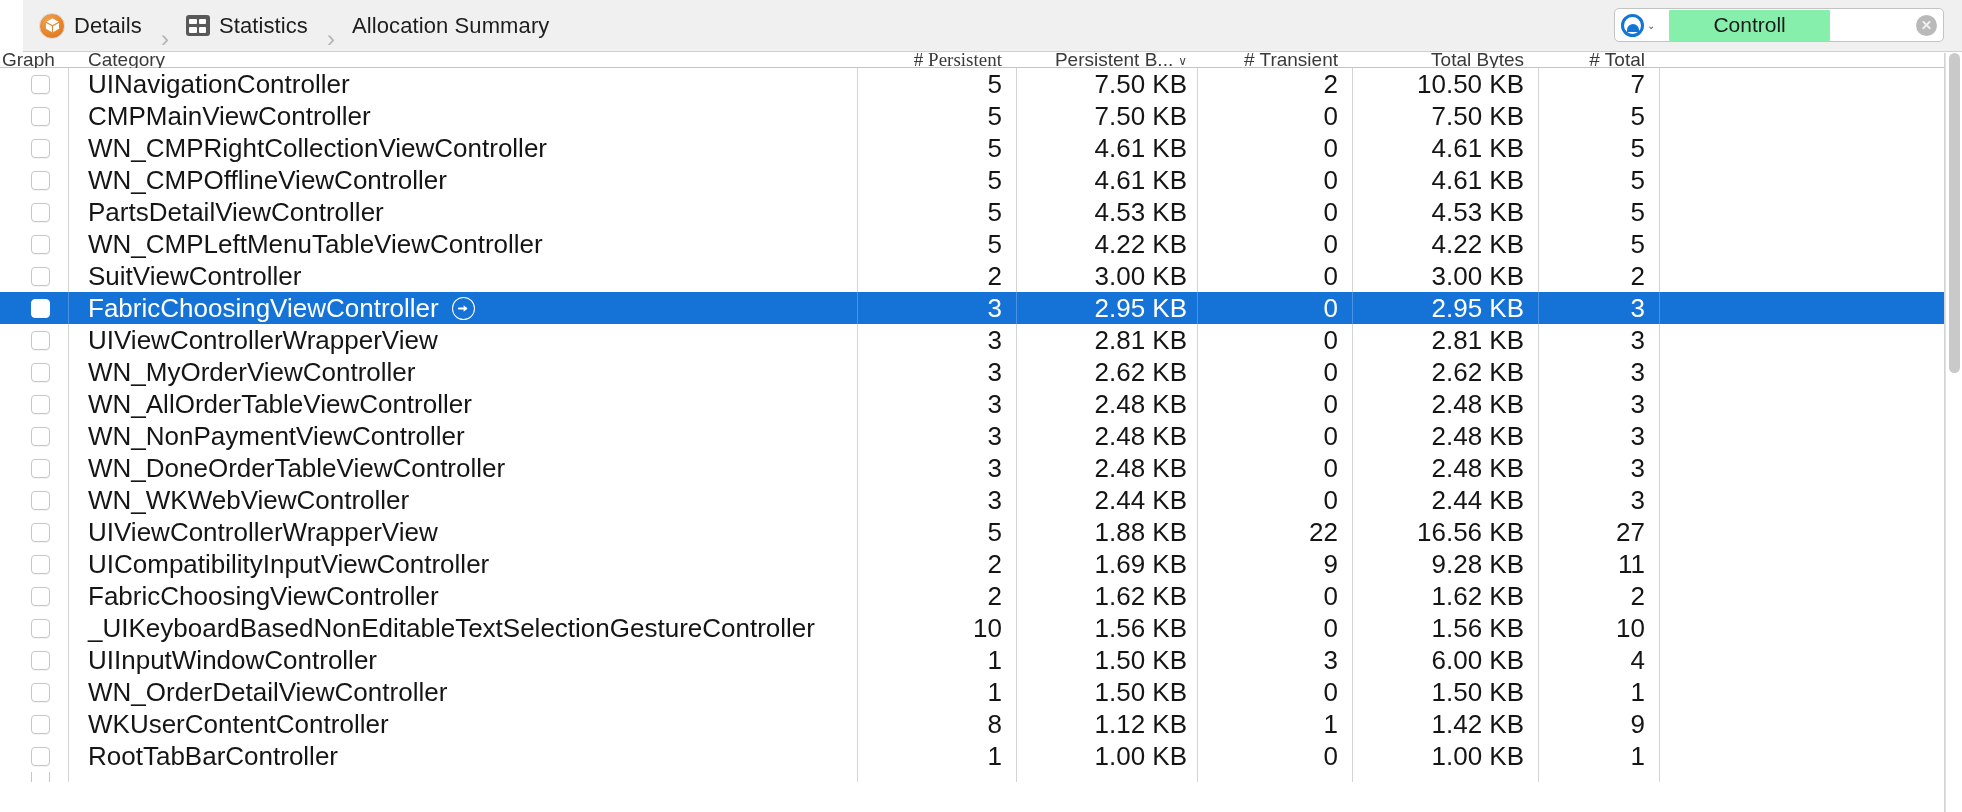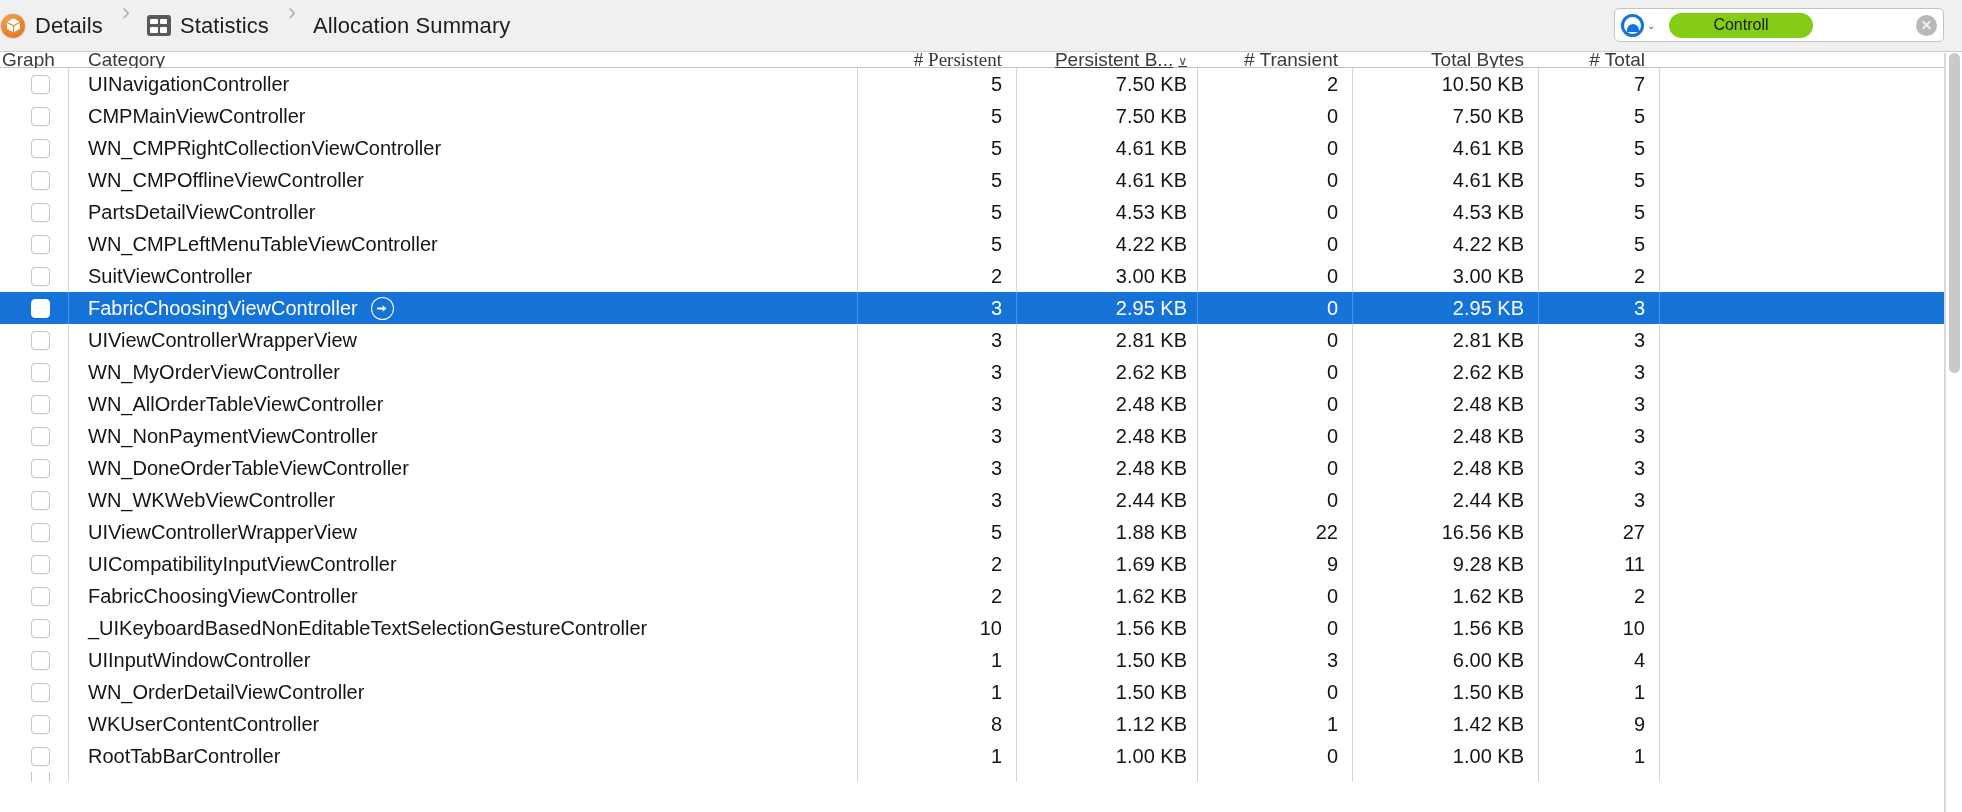--- a/index.html
+++ b/index.html
@@ -11,22 +11,23 @@
     -webkit-font-smoothing: antialiased;
   }
 
   
   #breadcrumb-bar {
     position: relative;
     height: 52px;
     background: #f0f0f0;
     border-bottom: 1px solid #cfcfcf;
     display: flex;
-    align-items: flex-start;
-    padding-left: 0;
+    align-items: flex-end;
+    padding-left: 16px;
+    margin-left: 23px;
   }
   .crumb {
     display: flex;
     align-items: center;
     gap: 9px;
     height: 100%;
   }
   .crumb-label {
     font-size: 22px;
     color: #1d1d1d;
@@ -95,24 +96,24 @@
     height: 8px;
     background: #1275d8;
     border-radius: 7px 7px 0 0;
   }
   .scope-caret {
     font-size: 10px; color: #5b5b5b; line-height: 1;
     margin-left: 1px; margin-top: 2px;
   }
   .search-token {
     margin-left: 14px;
-    background: #84cc16;
-    border-radius: 13px;
+    background: #86efac;
+    border-radius: 1px;
     padding: 3px 44px 4px 44px;
-    font-size: 16px;
+    font-size: 21px;
     color: #1b1b1b;
     white-space: nowrap;
   }
   .search-clear {
     margin-left: auto;
     width: 21px; height: 21px;
     border-radius: 50%;
     background: #b9b9b9;
     position: relative;
     flex: none;
@@ -136,21 +137,21 @@
     font-size: 19px;
     color: #3a3a3a;
   }
   #column-header .hcell { display: flex; align-items: center; height: 100%; }
   .hcell.left  { justify-content: flex-start; }
   .hcell.right { justify-content: flex-end; }
 
   .col-graph     { width: 68px;  padding-left: 2px; }
   .col-category  { width: 789px; padding-left: 20px; }
   .col-persist   { width: 159px; padding-right: 14px; font-family: Liberation Serif, serif; }
-  .col-pbytes    { width: 181px; padding-right: 10px; text-decoration: underline; }
+  .col-pbytes    { width: 181px; padding-right: 10px; }
   .col-transient { width: 155px; padding-right: 14px; }
   .col-totalb    { width: 186px; padding-right: 14px; }
   .col-total     { width: 121px; padding-right: 14px; }
   .col-ttb       { width: 270px; padding-left: 14px; }
 
   .sort-caret {
     font-size: 12px; color: #4a4a4a; margin-left: 5px; line-height: 1;
     position: relative; top: 1px;
   }
 
@@ -158,21 +159,21 @@
   #table-body {
     position: relative;
     height: 727px;
     overflow: hidden;
     background: #ffffff;
   }
   .row {
     display: flex;
     align-items: center;
     height: 32px;
-    font-size: 20px;
+    font-size: 26px;
     color: #151515;
     position: relative;
   }
   .row.selected { background: #1573d8; color: #ffffff; }
 
   .cell { display: flex; align-items: center; height: 100%; position: relative; }
   .cell.right { justify-content: flex-end; }
 
   
   .cell.sep::after {

